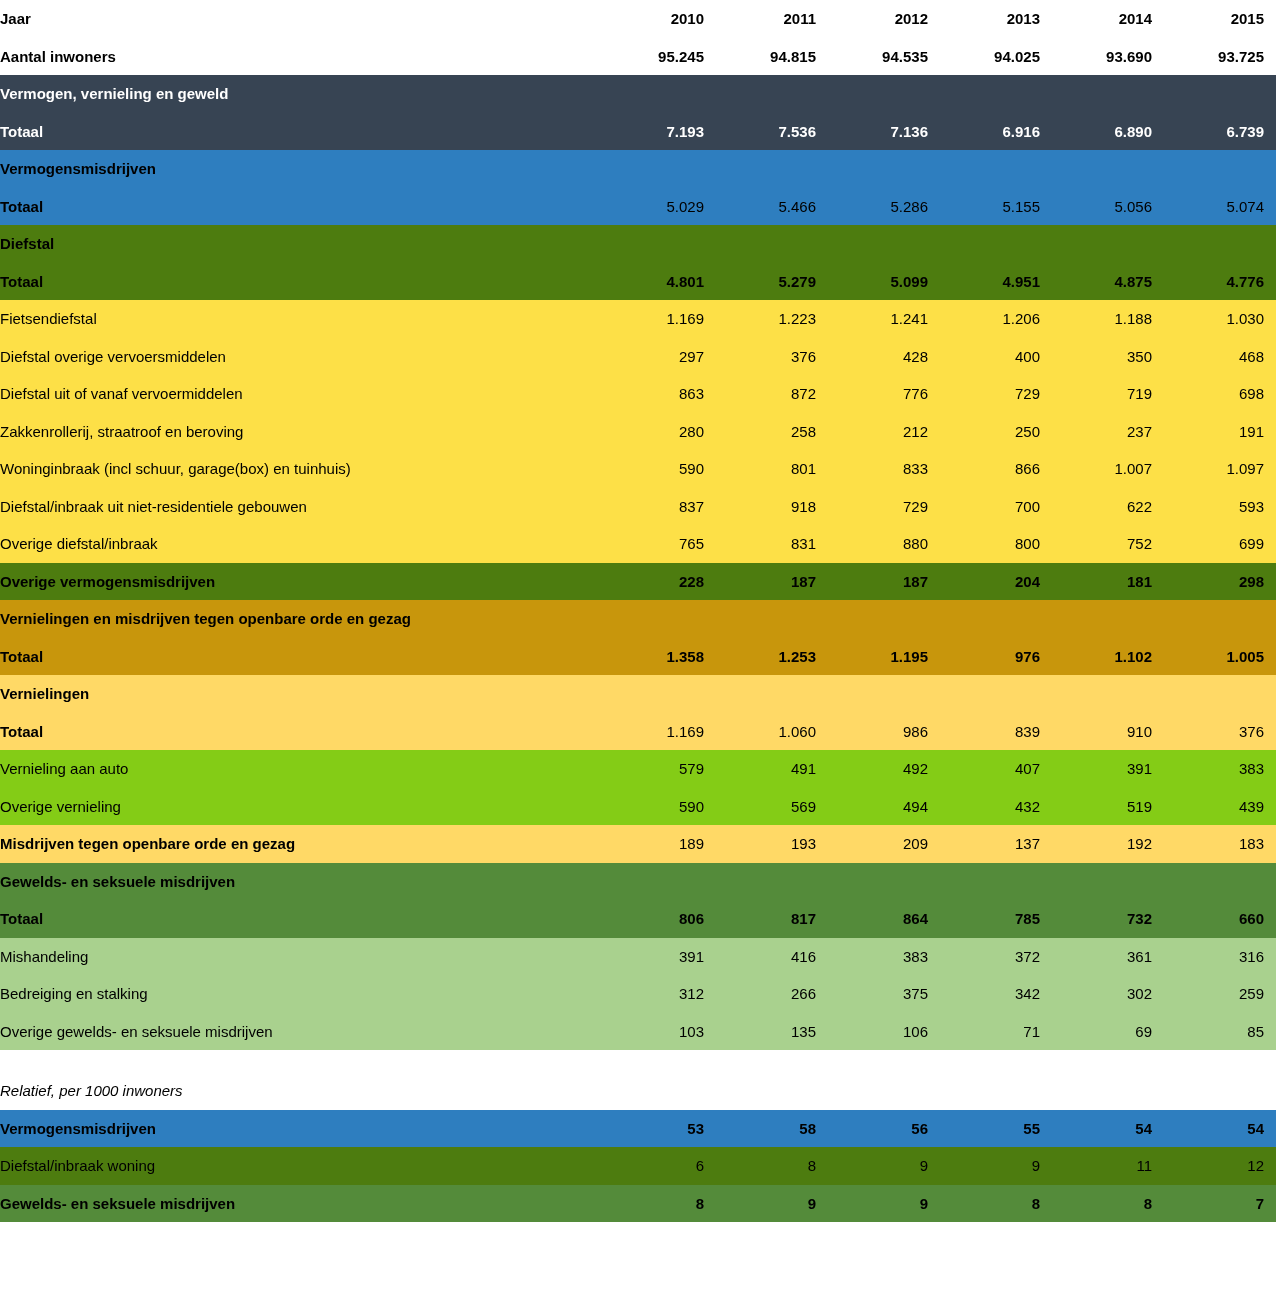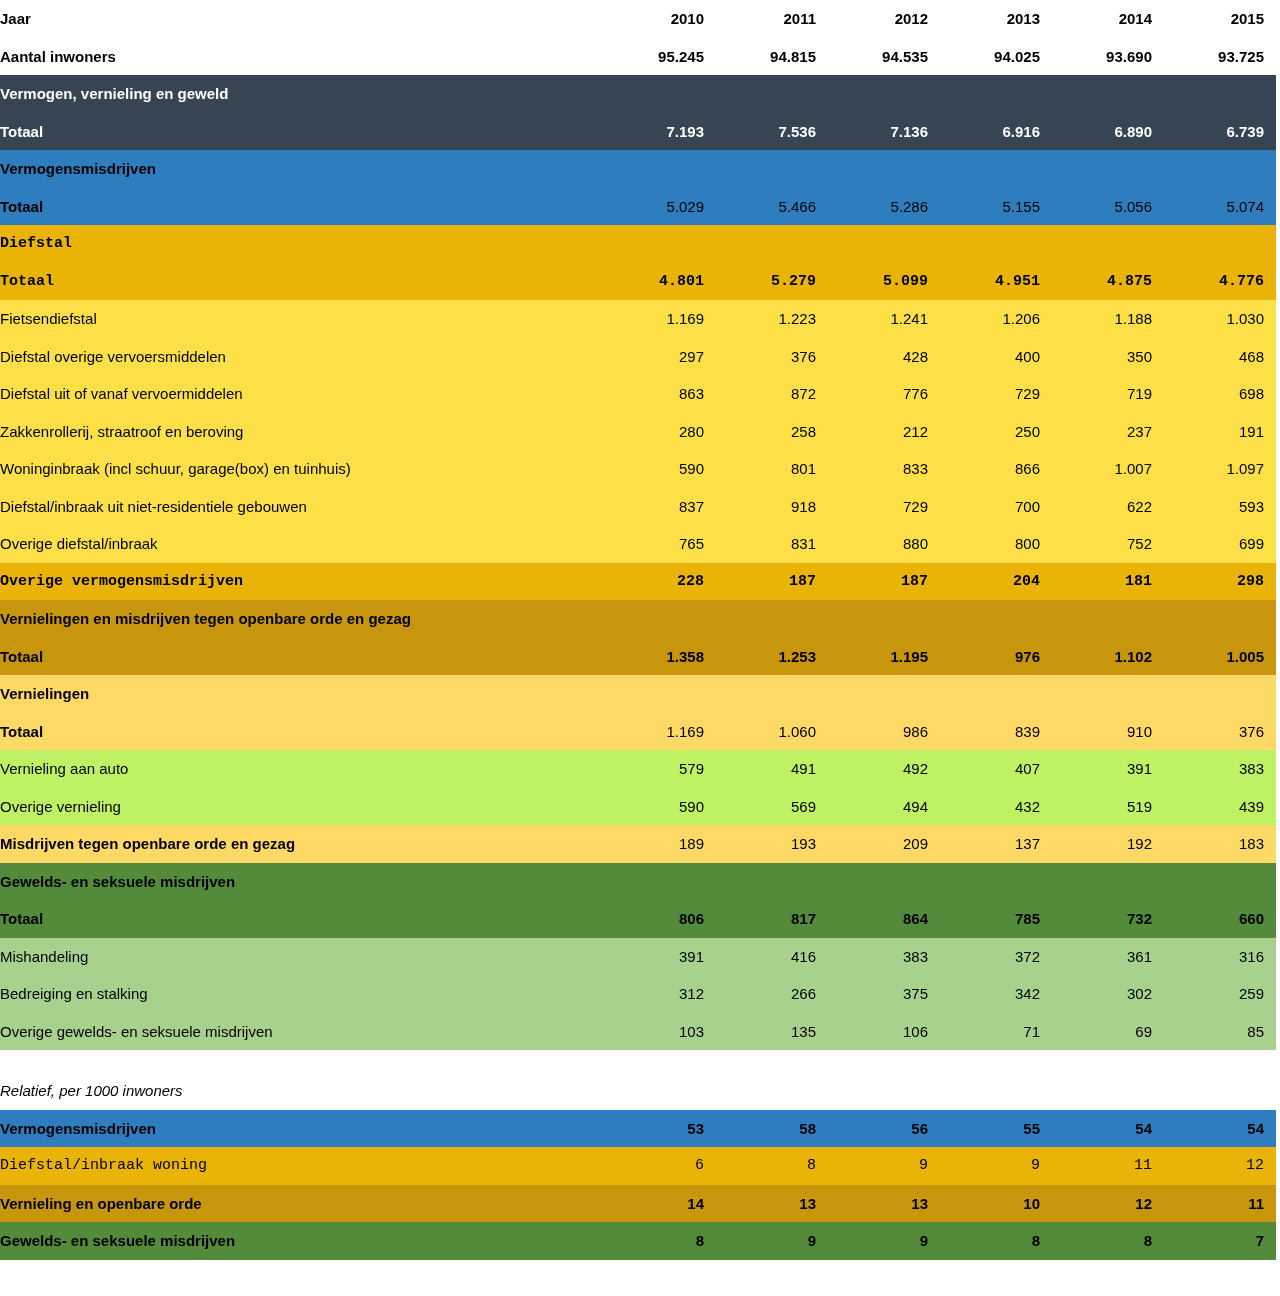--- a/index.html
+++ b/index.html
@@ -37,25 +37,25 @@
   }
   td.val {
     text-align: right;
     font-variant-numeric: tabular-nums;
   }
 
   
   tr.band-white   td { background: #ffffff; }
   tr.band-dark    td { background: #374453; color: #ffffff; }
   tr.band-blue    td { background: #2e7ebf; color: #000000; }
-  tr.band-blue2   td { background: #eab308; color: #000000; font-family: Liberation Mono, monospace; }
+  tr.band-blue2   td { background: #4d7c0f; color: #000000; }
   tr.band-blue3   td { background: #fde047; color: #000000; }
   tr.band-gold    td { background: #c8960c; color: #000000; }
   tr.band-gold2   td { background: #ffd966; color: #000000; }
-  tr.band-gold3   td { background: #bef264; color: #000000; }
+  tr.band-gold3   td { background: #84cc16; color: #000000; }
   tr.band-green   td { background: #548b3a; color: #000000; }
   tr.band-green2  td { background: #a9d18e; color: #000000; margin-left: 10px; }
 
   
   .b  { font-weight: bold; }
   .n  { font-weight: normal; }
   .i0 { padding-left: 4px; }
   .i1 { padding-left: 20px; }
   .i2 { padding-left: 38px; }
   .i3 { padding-left: 56px; }
@@ -373,29 +373,20 @@
       </tr>
       <tr class="band-blue2">
         <td class="lbl i2 n">Diefstal/inbraak woning</td>
         <td class="val n">6</td>
         <td class="val n">8</td>
         <td class="val n">9</td>
         <td class="val n">9</td>
         <td class="val n">11</td>
         <td class="val n">12</td>
       </tr>
-      <tr class="band-gold">
-        <td class="lbl i0 b">Vernieling en openbare orde</td>
-        <td class="val b">14</td>
-        <td class="val b">13</td>
-        <td class="val b">13</td>
-        <td class="val b">10</td>
-        <td class="val b">12</td>
-        <td class="val b">11</td>
-      </tr>
       <tr class="band-green">
         <td class="lbl i1 b">Gewelds- en seksuele misdrijven</td>
         <td class="val b">8</td>
         <td class="val b">9</td>
         <td class="val b">9</td>
         <td class="val b">8</td>
         <td class="val b">8</td>
         <td class="val b">7</td>
       </tr>
     </tbody>

